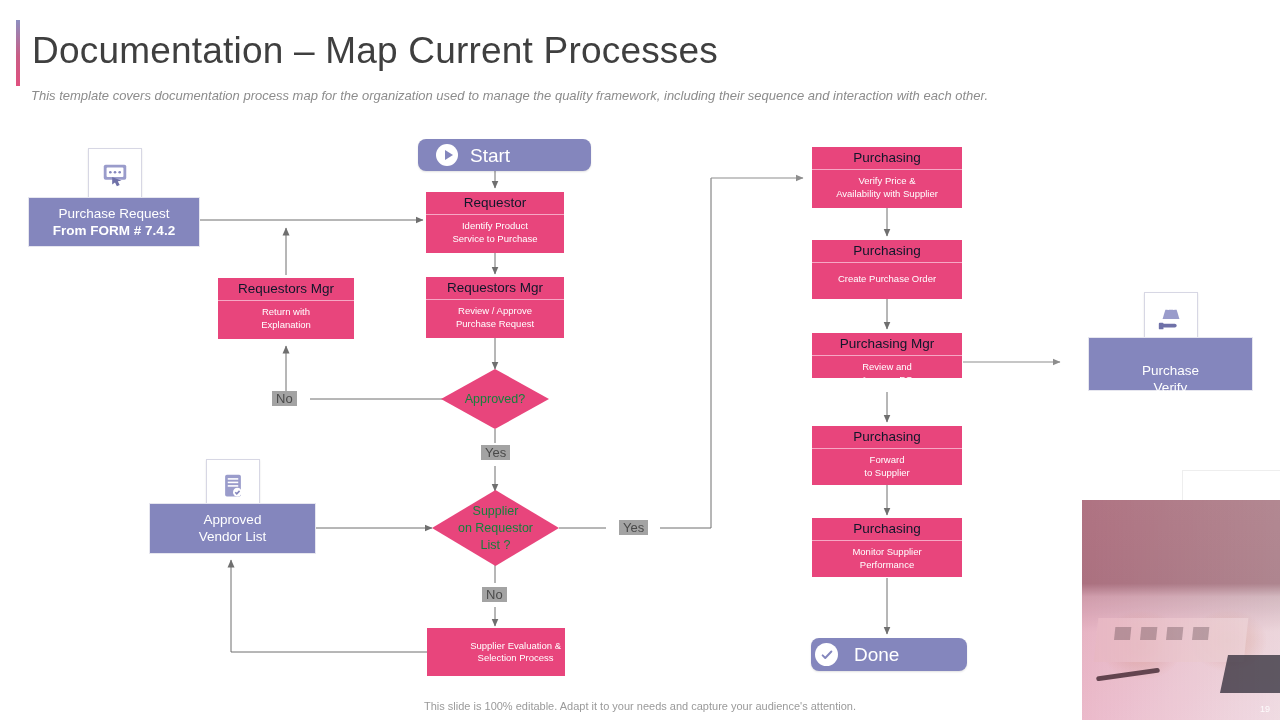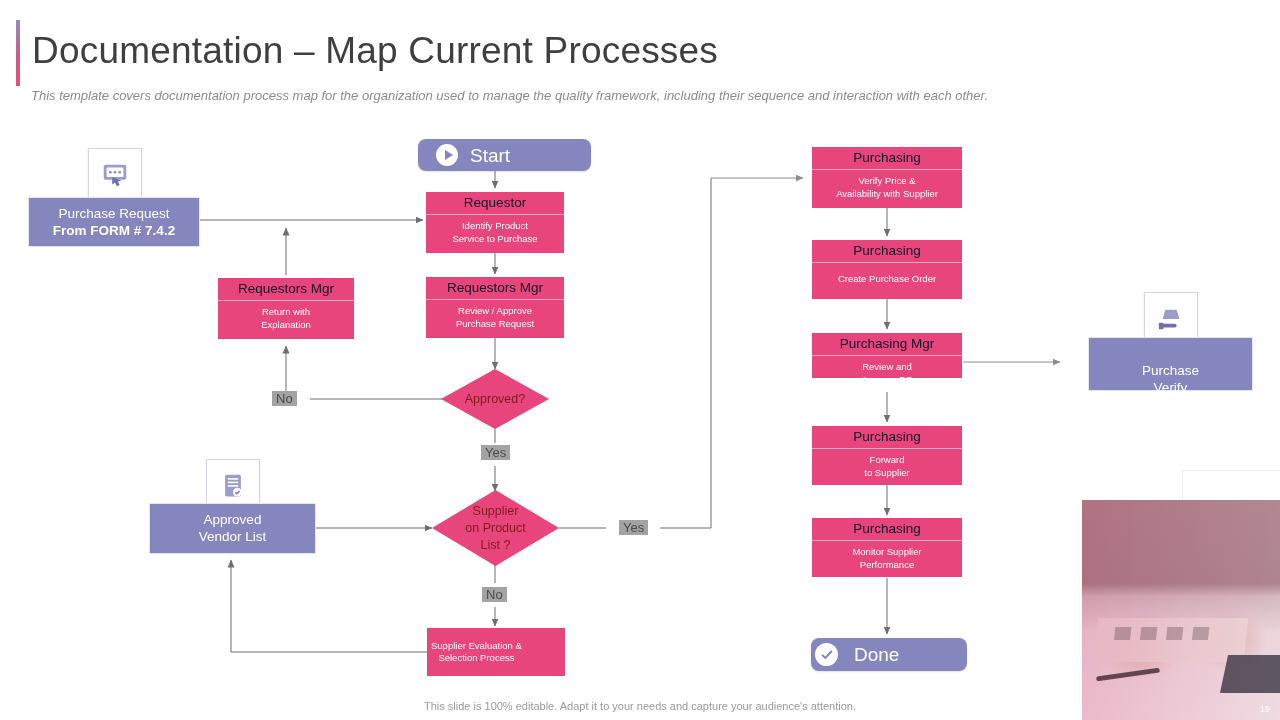--- a/index.html
+++ b/index.html
@@ -43,21 +43,21 @@
   .pink-box.solo .bdy{font-size:9.5px;line-height:12.5px;}
 
   .diamond{
     position:absolute;display:flex;align-items:center;justify-content:center;
     color:#ffffff;text-align:center;
   }
   .diamond .dshape{
     position:absolute;inset:0;background:#e8457c;
     clip-path:polygon(50% 0,100% 50%,50% 100%,0 50%);
   }
-  .diamond .dlabel{position:relative;font-size:12.5px;line-height:16px;color:#7f1d1d;}
+  .diamond .dlabel{position:relative;font-size:12.5px;line-height:16px;color:#15803d;}
 
   .purple-card{
     background:#8486bd;color:#ffffff;text-align:center;
     box-shadow:0 0 0 1px #e6e6ef;
   }
   .purple-card .ptext{font-size:13.5px;line-height:17px;padding-top:0;}
   .icon-chip{
     position:absolute;background:#ffffff;border:1px solid #d7d7e4;
     display:flex;align-items:center;justify-content:center;
     box-shadow:0 1px 2px rgba(0,0,0,.10);
@@ -221,42 +221,42 @@
   <div class="diamond" style="left:441px;top:369px;width:108px;height:60px;">
     <div class="dshape"></div>
     <div class="dlabel" style="white-space:pre-line;">Approved?</div>
   </div>
   <div class="edge-label" style="left:272px;top:391px;">No</div>
   <div class="edge-label" style="left:481px;top:445px;">Yes</div>
 
   <div class="diamond" style="left:432px;top:490px;width:127px;height:76px;">
     <div class="dshape"></div>
     <div class="dlabel" style="white-space:pre-line;line-height:17px;">Supplier
-on Product
+on Requestor
 List ?</div>
   </div>
   <div class="edge-label" style="left:619px;top:520px;">Yes</div>
   <div class="edge-label" style="left:482px;top:587px;">No</div>
 
   <div class="icon-chip" style="left:206px;top:459px;width:52px;height:52px;">
     <svg width="28" height="28" viewBox="0 0 32 32" aria-hidden="true">
       <rect x="7" y="3" width="18" height="25" rx="2" fill="#9a9ccb"></rect>
       <rect x="10" y="7" width="12" height="1.8" fill="#ffffff"></rect>
       <rect x="10" y="11" width="12" height="1.8" fill="#ffffff"></rect>
       <rect x="10" y="15" width="12" height="1.8" fill="#ffffff"></rect>
       <circle cx="21" cy="23" r="5" fill="#ffffff"></circle>
       <path d="M18.6 23.2 l1.7 1.8 l3.2 -3.4" stroke="#8486bd" stroke-width="1.8" fill="none"></path>
     </svg>
   </div>
   <div class="purple-card node" style="left:150px;top:504px;width:165px;height:49px;">
     <div class="ptext" style="padding-top:7px;">Approved</div>
     <div class="ptext">Vendor List</div>
   </div>
 
-  <div class="pink-box node solo" style="left:427px;top:628px;width:138px;height:48px;display:flex;align-items:center;justify-content:flex-start;">
+  <div class="pink-box node solo" style="left:427px;top:628px;width:138px;height:48px;display:flex;align-items:center;justify-content:flex-end;">
     <div class="bdy" style="white-space:pre-line;">Supplier Evaluation &amp;
 Selection Process</div>
   </div>
 
   <div class="pink-box node" style="left:812px;top:147px;width:150px;height:61px;">
     <div class="hdr">Purchasing</div>
     <div class="bdy" style="white-space:pre-line;">Verify Price &amp;
 Availability with Supplier</div>
   </div>
 

